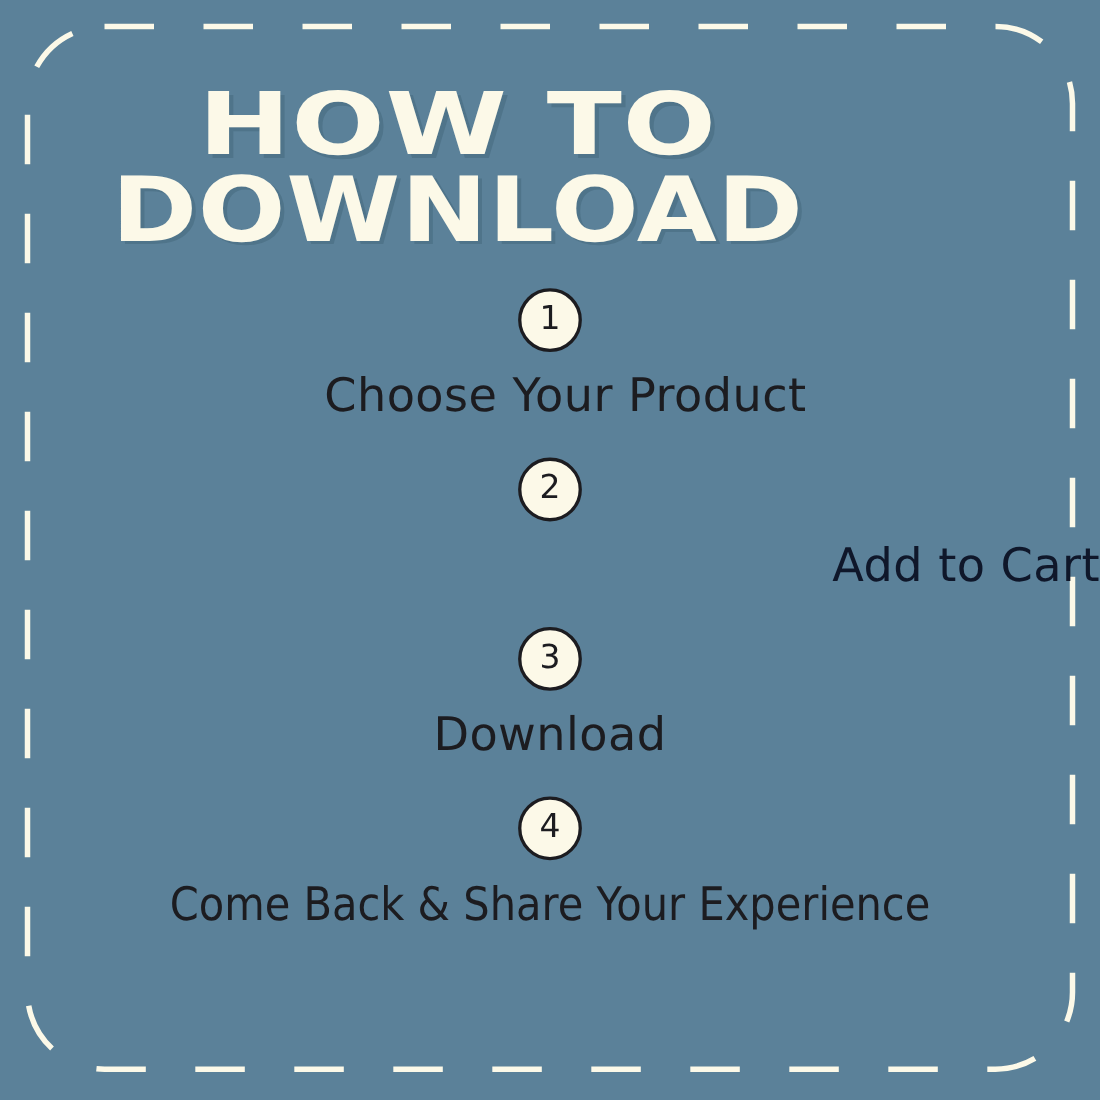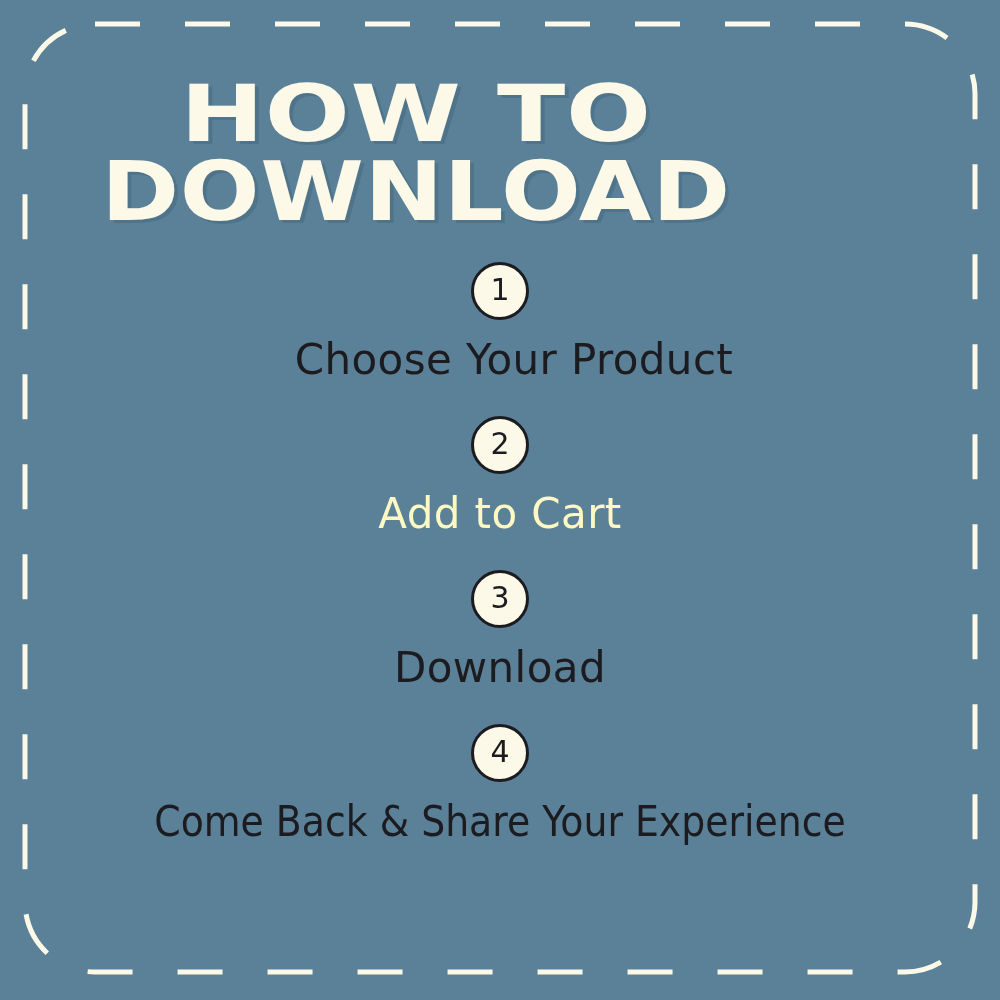--- a/index.html
+++ b/index.html
@@ -132,21 +132,21 @@
       <span class="step-badge" style="background: rgb(252, 249, 232); border-color: rgb(28, 28, 32);">
         <span class="step-number" style="color: rgb(28, 28, 32);">1</span>
       </span>
       <span class="step-label" style="color: rgb(28, 28, 32); margin-left: 28px;">Choose Your Product</span>
     </div>
 
     <div class="step">
       <span class="step-badge" style="background: rgb(252, 249, 232); border-color: rgb(28, 28, 32);">
         <span class="step-number" style="color: rgb(28, 28, 32);">2</span>
       </span>
-      <span class="step-label" style="color: #fef9c3;">Add to Cart</span>
+      <span class="step-label" style="color: #0f172a; text-align: right;">Add to Cart</span>
     </div>
 
     <div class="step">
       <span class="step-badge" style="background: rgb(252, 249, 232); border-color: rgb(28, 28, 32);">
         <span class="step-number" style="color: rgb(28, 28, 32);">3</span>
       </span>
       <span class="step-label" style="color: rgb(28, 28, 32);">Download</span>
     </div>
 
     <div class="step">

